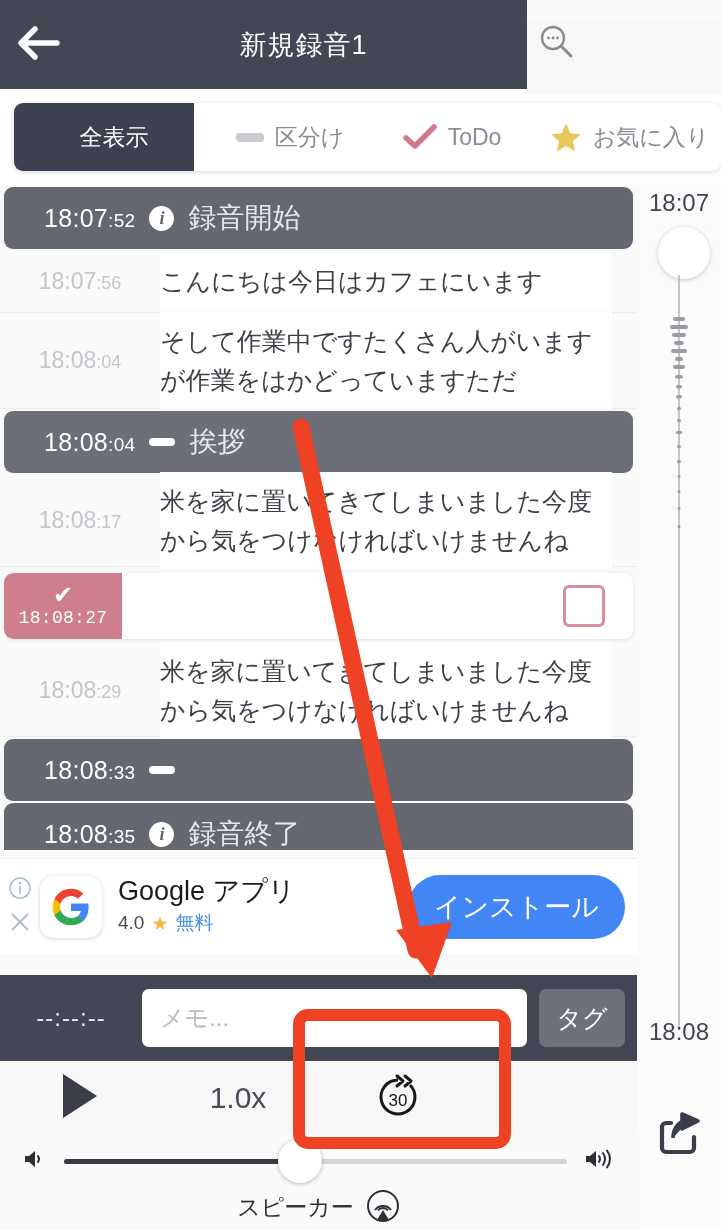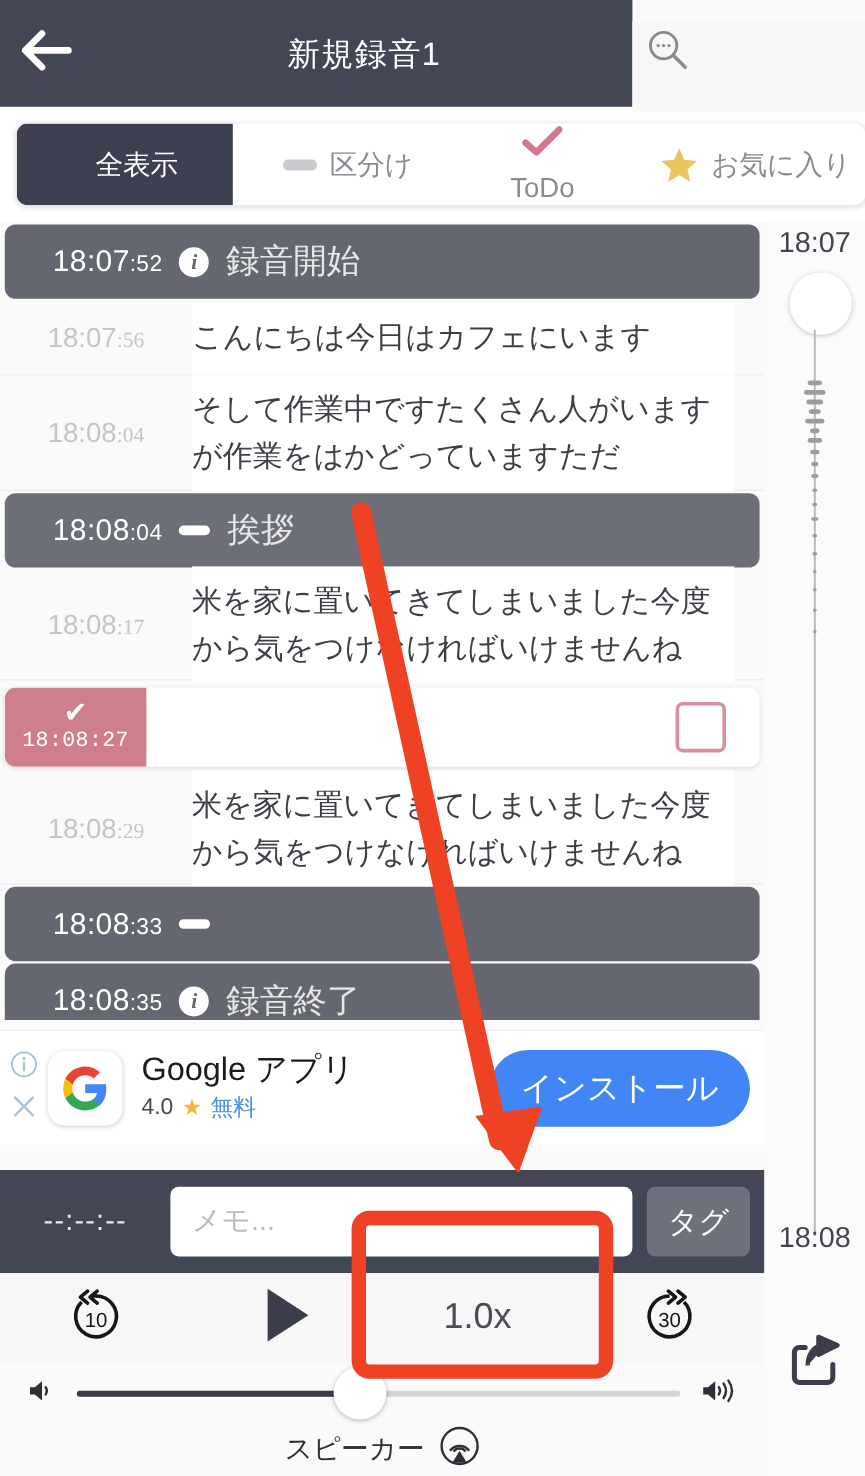--- a/index.html
+++ b/index.html
@@ -67,21 +67,21 @@
     display: flex; align-items: center; justify-content: center;
     gap: 11px;
     cursor: pointer;
     font-size: 23px;
     color: #8b8b93;
     white-space: nowrap;
     padding-left: 20px;
   }
   .tab.t-all   { width: 180px; }
   .tab.t-sec   { width: 172px; }
-  .tab.t-todo  { width: 152px; flex-direction: column; }
+  .tab.t-todo  { width: 152px; }
   .tab.t-fav   { width: 203px; }
   .tab.active {
     background: #3c4050;
     color: #ffffff;
   }
   .tab-ico { display: inline-flex; align-items: center; }
   .dash-ico {
     width: 28px; height: 9px; border-radius: 4px; background: #c9cace;
     display:block;
   }
@@ -134,21 +134,21 @@
     background: #fafafa;
     border-bottom: 1px solid #ececef;
     cursor: pointer;
   }
   .row-text .t-time {
     width: 160px; flex: 0 0 160px;
     text-align: center;
     color: #c4c5cb; font-size: 23px;
     display: flex; align-items: baseline; justify-content: center;
   }
-  .row-text .t-time .ms { font-size: 18px; font-family: Liberation Serif, serif; }
+  .row-text .t-time .ms { font-size: 18px; }
   .row-text .t-body {
     flex: 1;
     background: #ffffff;
     color: #3e3e46;
     font-size: 25px;
     line-height: 1.55;
     padding: 10px 0 10px 0;
     min-height: 56px;
     display: flex; align-items: center;
     margin-right: 25px;
@@ -530,29 +530,20 @@
     <div class="ad-cta">インストール</div>
   </div>
 
   <div class="memobar">
     <div class="memo-time">--:--:--</div>
     <input class="memo-input" type="text" value="" placeholder="メモ..." style="">
     <div class="tag-btn">タグ</div>
   </div>
 
   <div class="transport">
-    <div class="tp-btn tp-back">
-      <span>
-        <svg width="52" height="52" viewBox="0 0 52 52">
-          <path d="M26 10 a17 17 0 1 1 -12 5" fill="none" stroke="#16161c" stroke-width="3"></path>
-          <path d="M26 10 l-2 0 M19 6 l-6 5 l6 5 M27 6 l-6 5 l6 5" fill="none" stroke="#16161c" stroke-width="3" stroke-linecap="round" stroke-linejoin="round"></path>
-          <text x="26" y="36" font-size="17" text-anchor="middle" fill="#16161c" font-family="Liberation Sans, sans-serif">10</text>
-        </svg>
-      </span>
-    </div>
     <div class="tp-btn tp-play">
       <span>
         <svg width="44" height="50" viewBox="0 0 44 50">
             <path d="M6 3 L40 25 L6 47 Z" fill="#3b3e4a"></path>
           </svg>
       </span>
     </div>
     <div class="tp-btn tp-speed">1.0x</div>
     <div class="tp-btn tp-fwd">
       <span>

